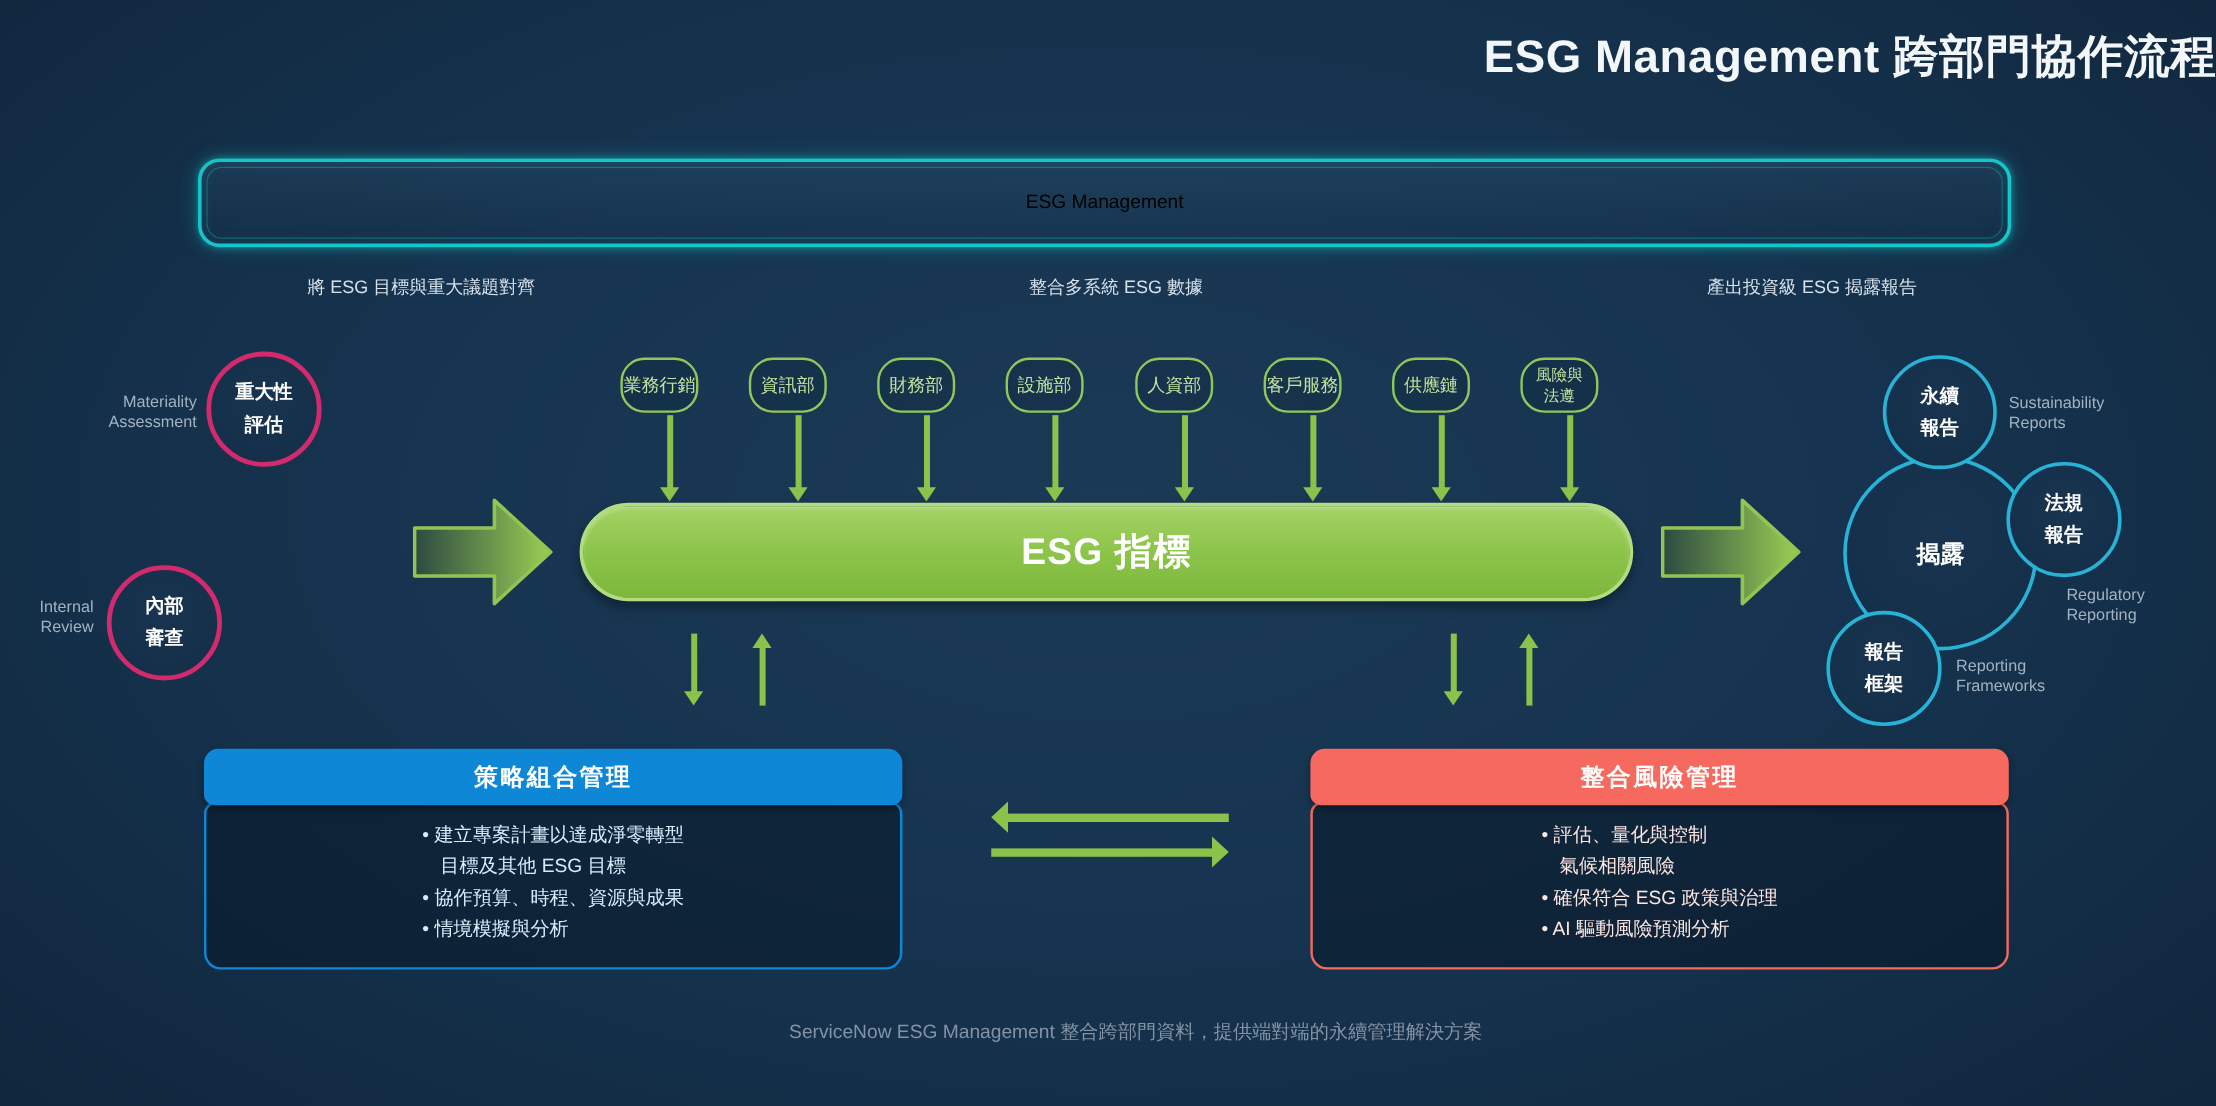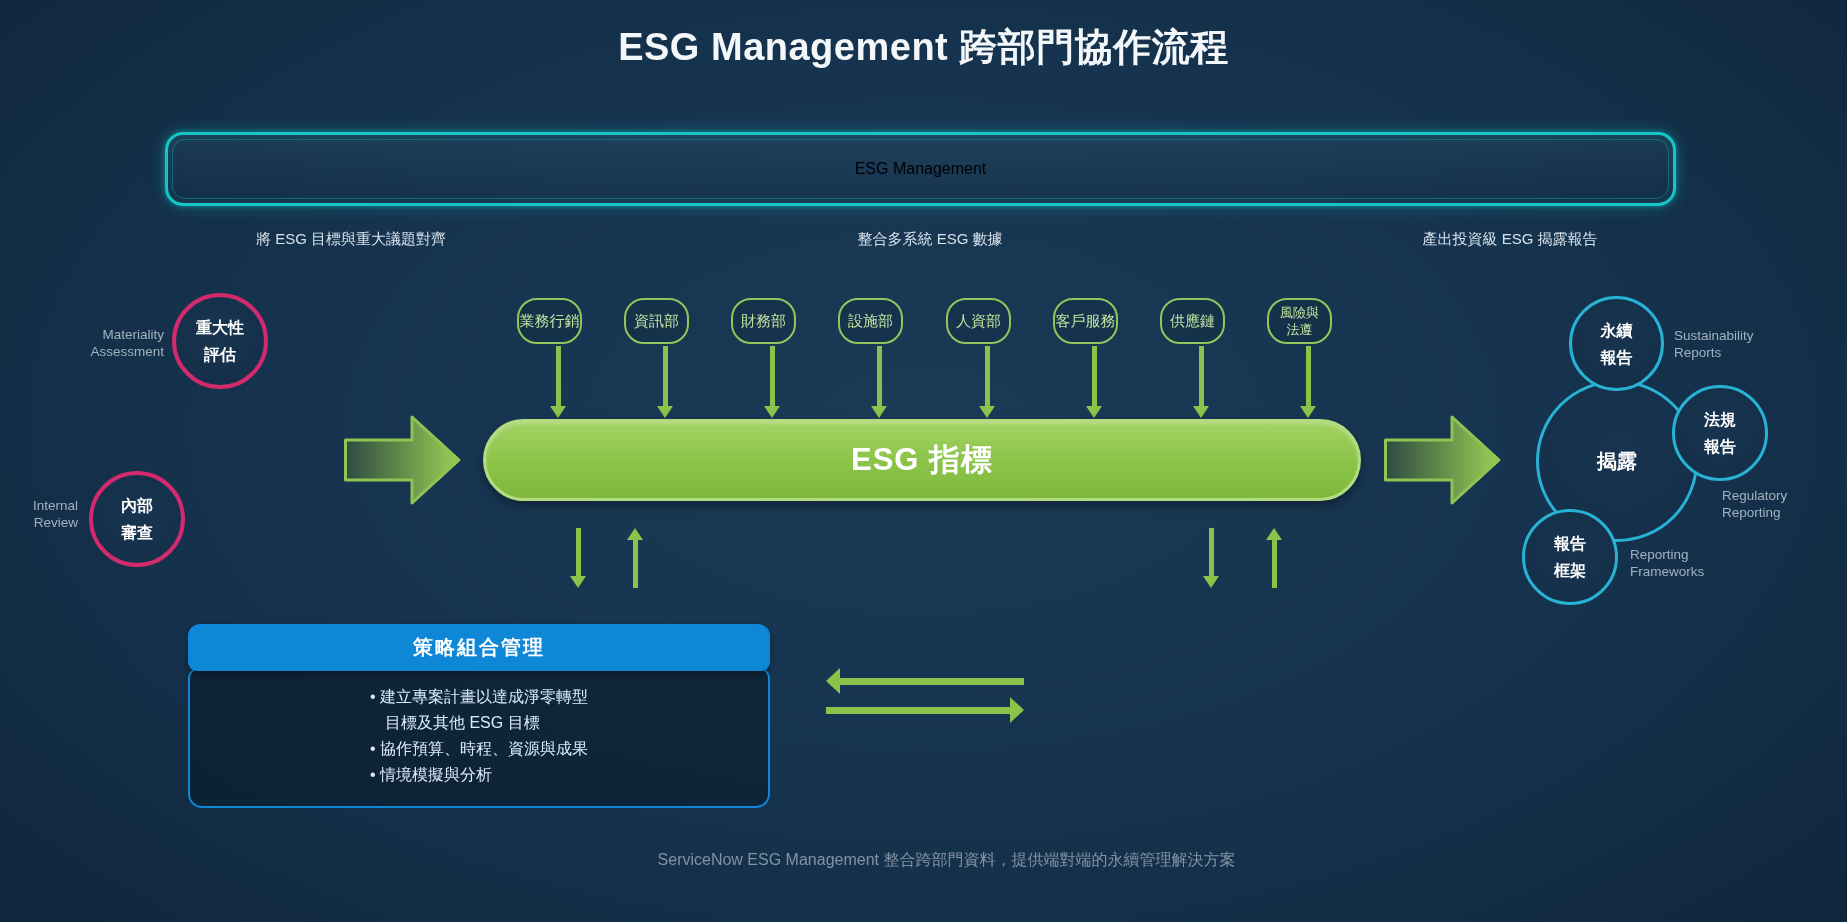--- a/index.html
+++ b/index.html
@@ -1,21 +1,21 @@
 <!DOCTYPE html>
 <html><head>
 <meta charset="utf-8">
 <style>
   html,body{margin:0;padding:0;background:#0c2033;}
   .canvas{
     position:relative;width:1847px;height:922px;overflow:hidden;
     font-family:"Liberation Sans","DejaVu Sans",sans-serif;
     background:radial-gradient(ellipse 1500px 850px at 50% 46%, #1b3a56 0%, #163450 40%, #122b43 72%, #0d2134 100%);
   }
-  .title{position:absolute;top:22px;left:0;width:100%;text-align:center;
+  .title{position:absolute;top:22px;left:0;width:100%;text-align:right;
     font-size:38px;font-weight:bold;color:#f4f7fa;letter-spacing:.5px;}
   
   .banner{position:absolute;left:165px;top:132px;width:1511px;height:74px;box-sizing:border-box;
     border:3px solid #15c6c7;border-radius:18px;
     background:linear-gradient(180deg, rgba(48,86,114,.30), rgba(14,38,60,.12));
     box-shadow:0 0 16px rgba(21,198,199,.35), 0 0 5px rgba(21,198,199,.45), inset 0 0 12px rgba(21,198,199,.12);
     display:flex;align-items:center;justify-content:center;}
   .banner-inner{position:absolute;inset:4px;border:1.5px solid rgba(21,198,199,.35);border-radius:13px;pointer-events:none;}
   .stage-label{position:absolute;top:230px;transform:translateX(-50%);
     font-size:15px;color:#d7e1ea;white-space:nowrap;}
@@ -184,29 +184,41 @@
     <span class="ln">報告</span>
   </div>
   <div class="circle cyan" style="left:1522px;top:509px;width:96px;height:96px;">
     <span class="ln">報告</span>
     <span class="ln">框架</span>
   </div>
   <div class="side-label" style="left:1674px;top:327px;width:110px;">Sustainability Reports</div>
   <div class="side-label" style="left:1722px;top:487px;width:90px;">Regulatory Reporting</div>
   <div class="side-label" style="left:1630px;top:546px;width:100px;">Reporting Frameworks</div>
 
-  <div class="panel blue" style="left:188px;">
+  <div class="panel blue" style="left:170px;">
     <div class="panel-body"></div>
     <div class="panel-header">策略組合管理</div>
     <div class="bullets">
       <div class="col">
         <div>• 建立專案計畫以達成淨零轉型</div>
         <div class="cont">目標及其他 ESG 目標</div>
         <div>• 協作預算、時程、資源與成果</div>
         <div>• 情境模擬與分析</div>
       </div>
     </div>
   </div>
 
+  <div class="panel red" style="left:1092px;">
+    <div class="panel-body"></div>
+    <div class="panel-header">整合風險管理</div>
+    <div class="bullets">
+      <div class="col">
+        <div>• 評估、量化與控制</div>
+        <div class="cont">氣候相關風險</div>
+        <div>• 確保符合 ESG 政策與治理</div>
+        <div>• AI 驅動風險預測分析</div>
+      </div>
+    </div>
+  </div>
 
   <div class="footer">ServiceNow ESG Management 整合跨部門資料，提供端對端的永續管理解決方案</div>
 
 </div>
 
 </body></html>

